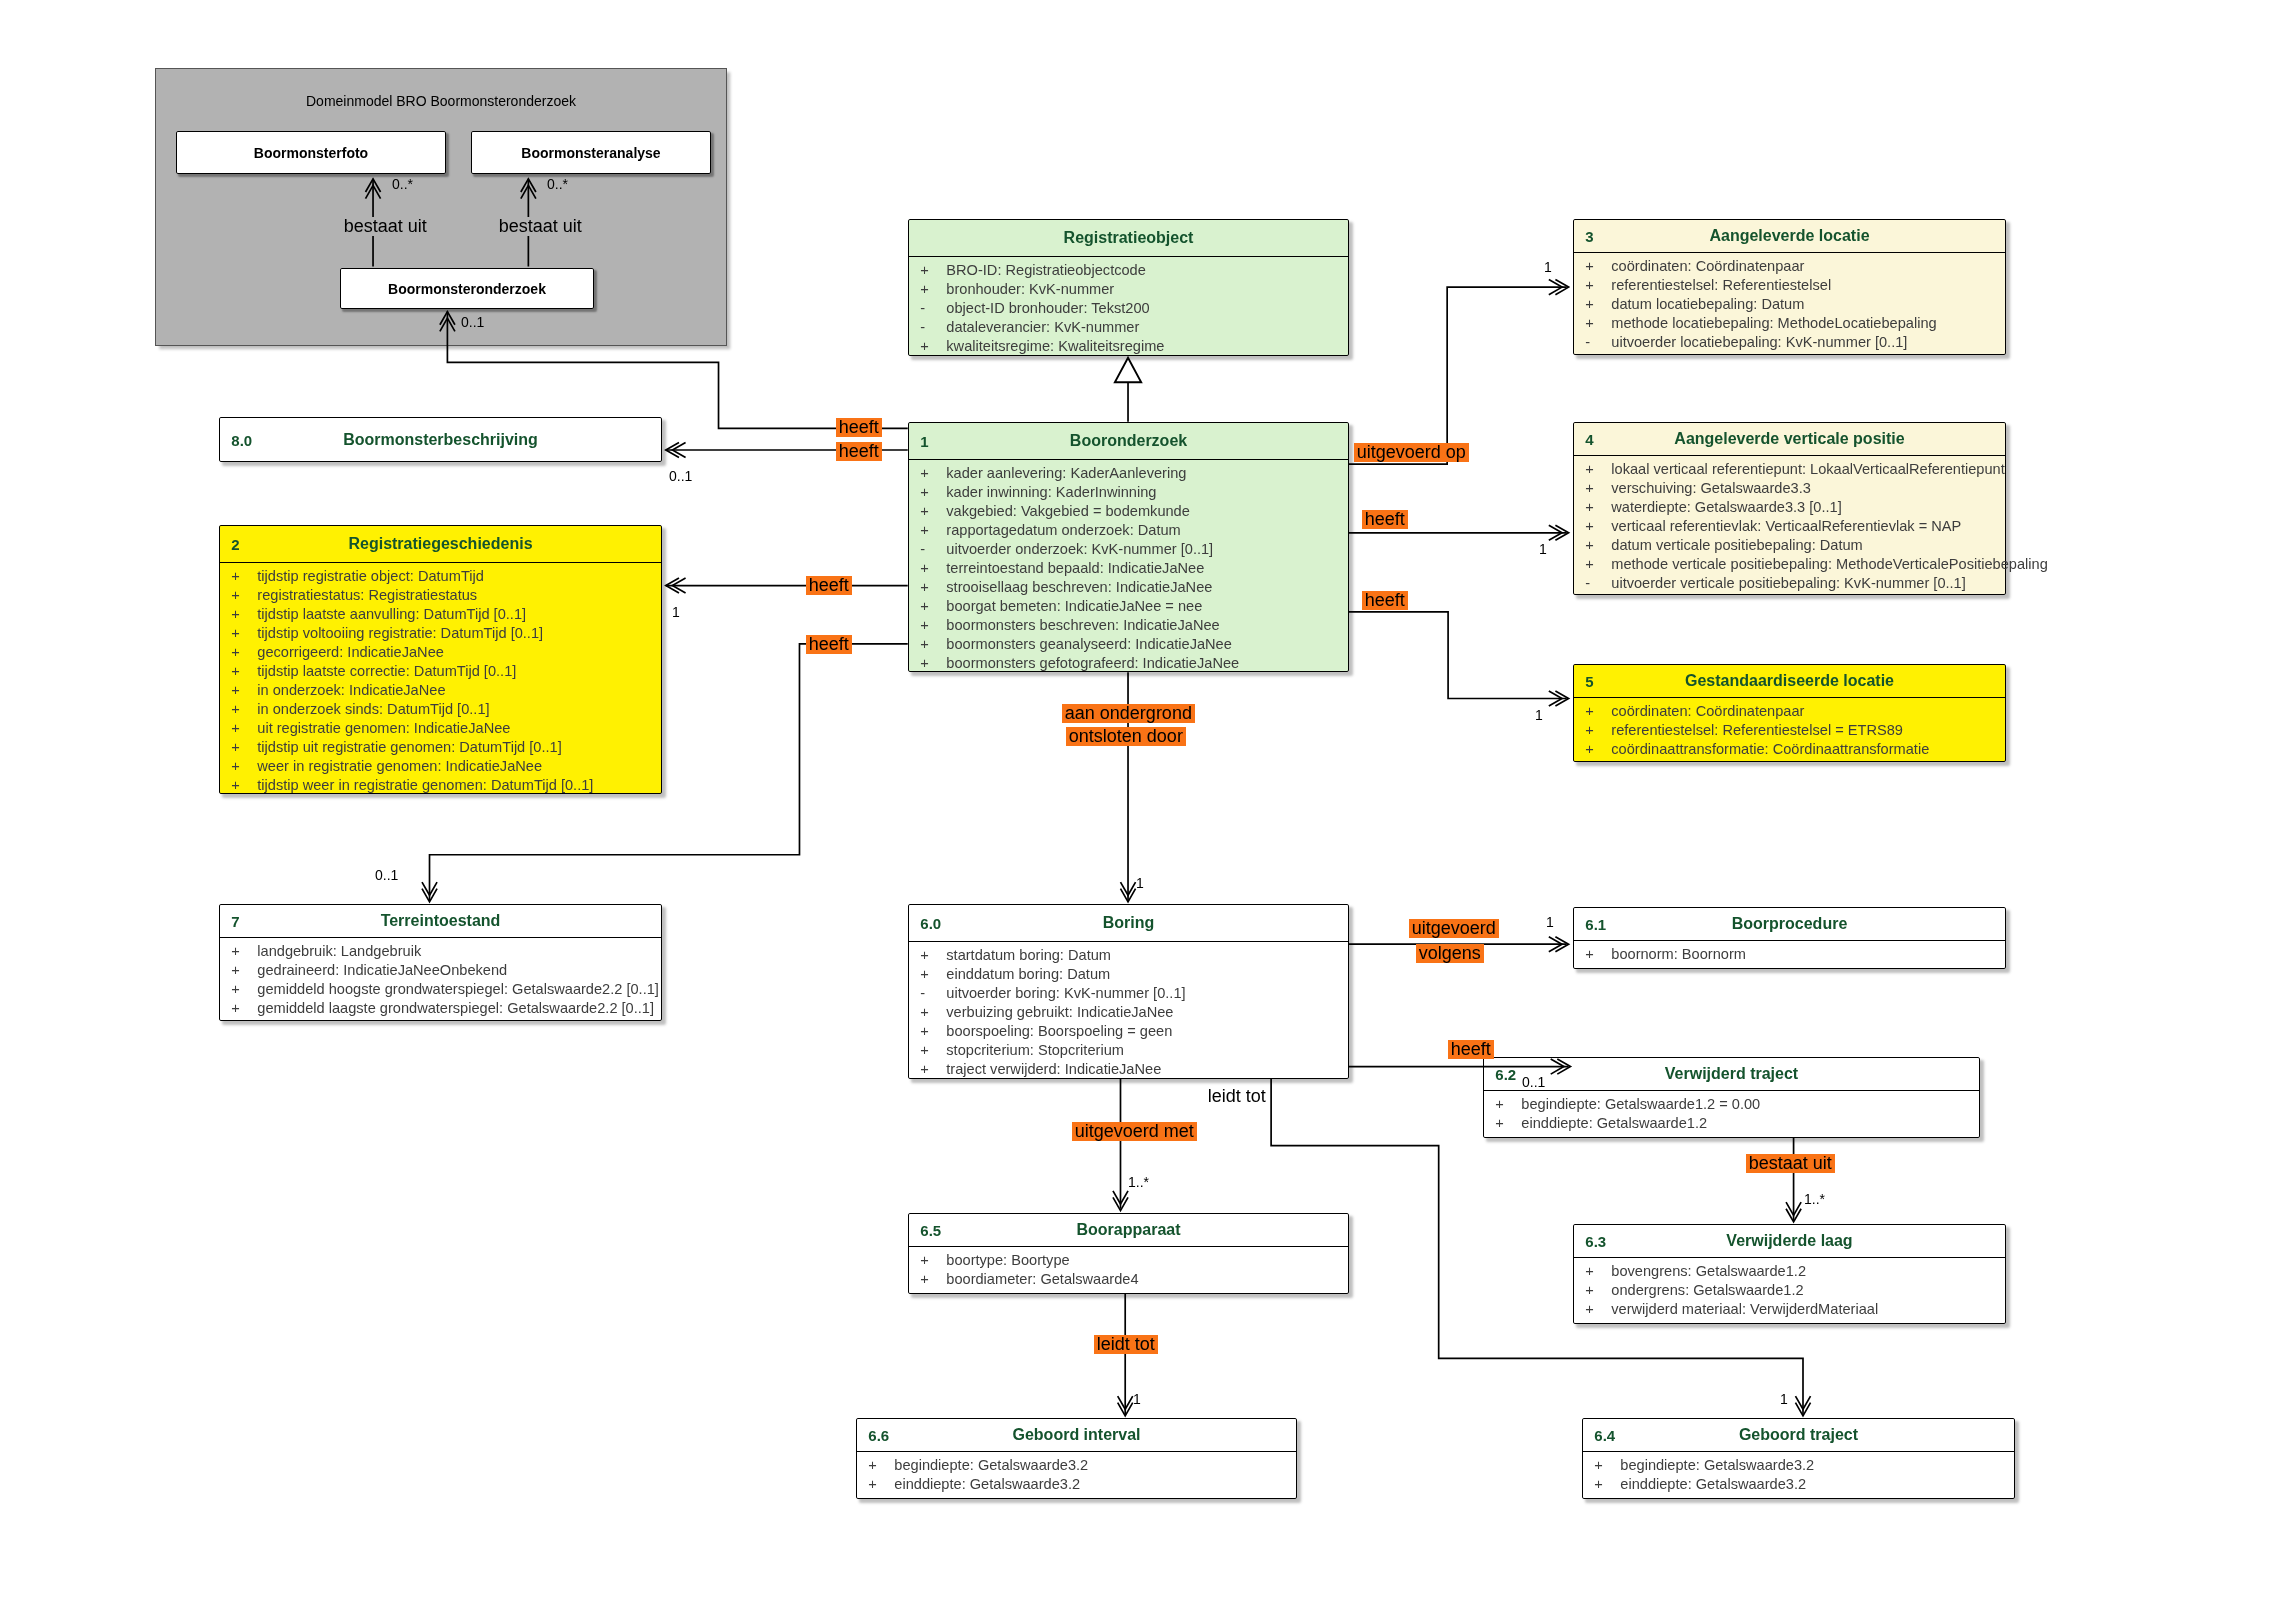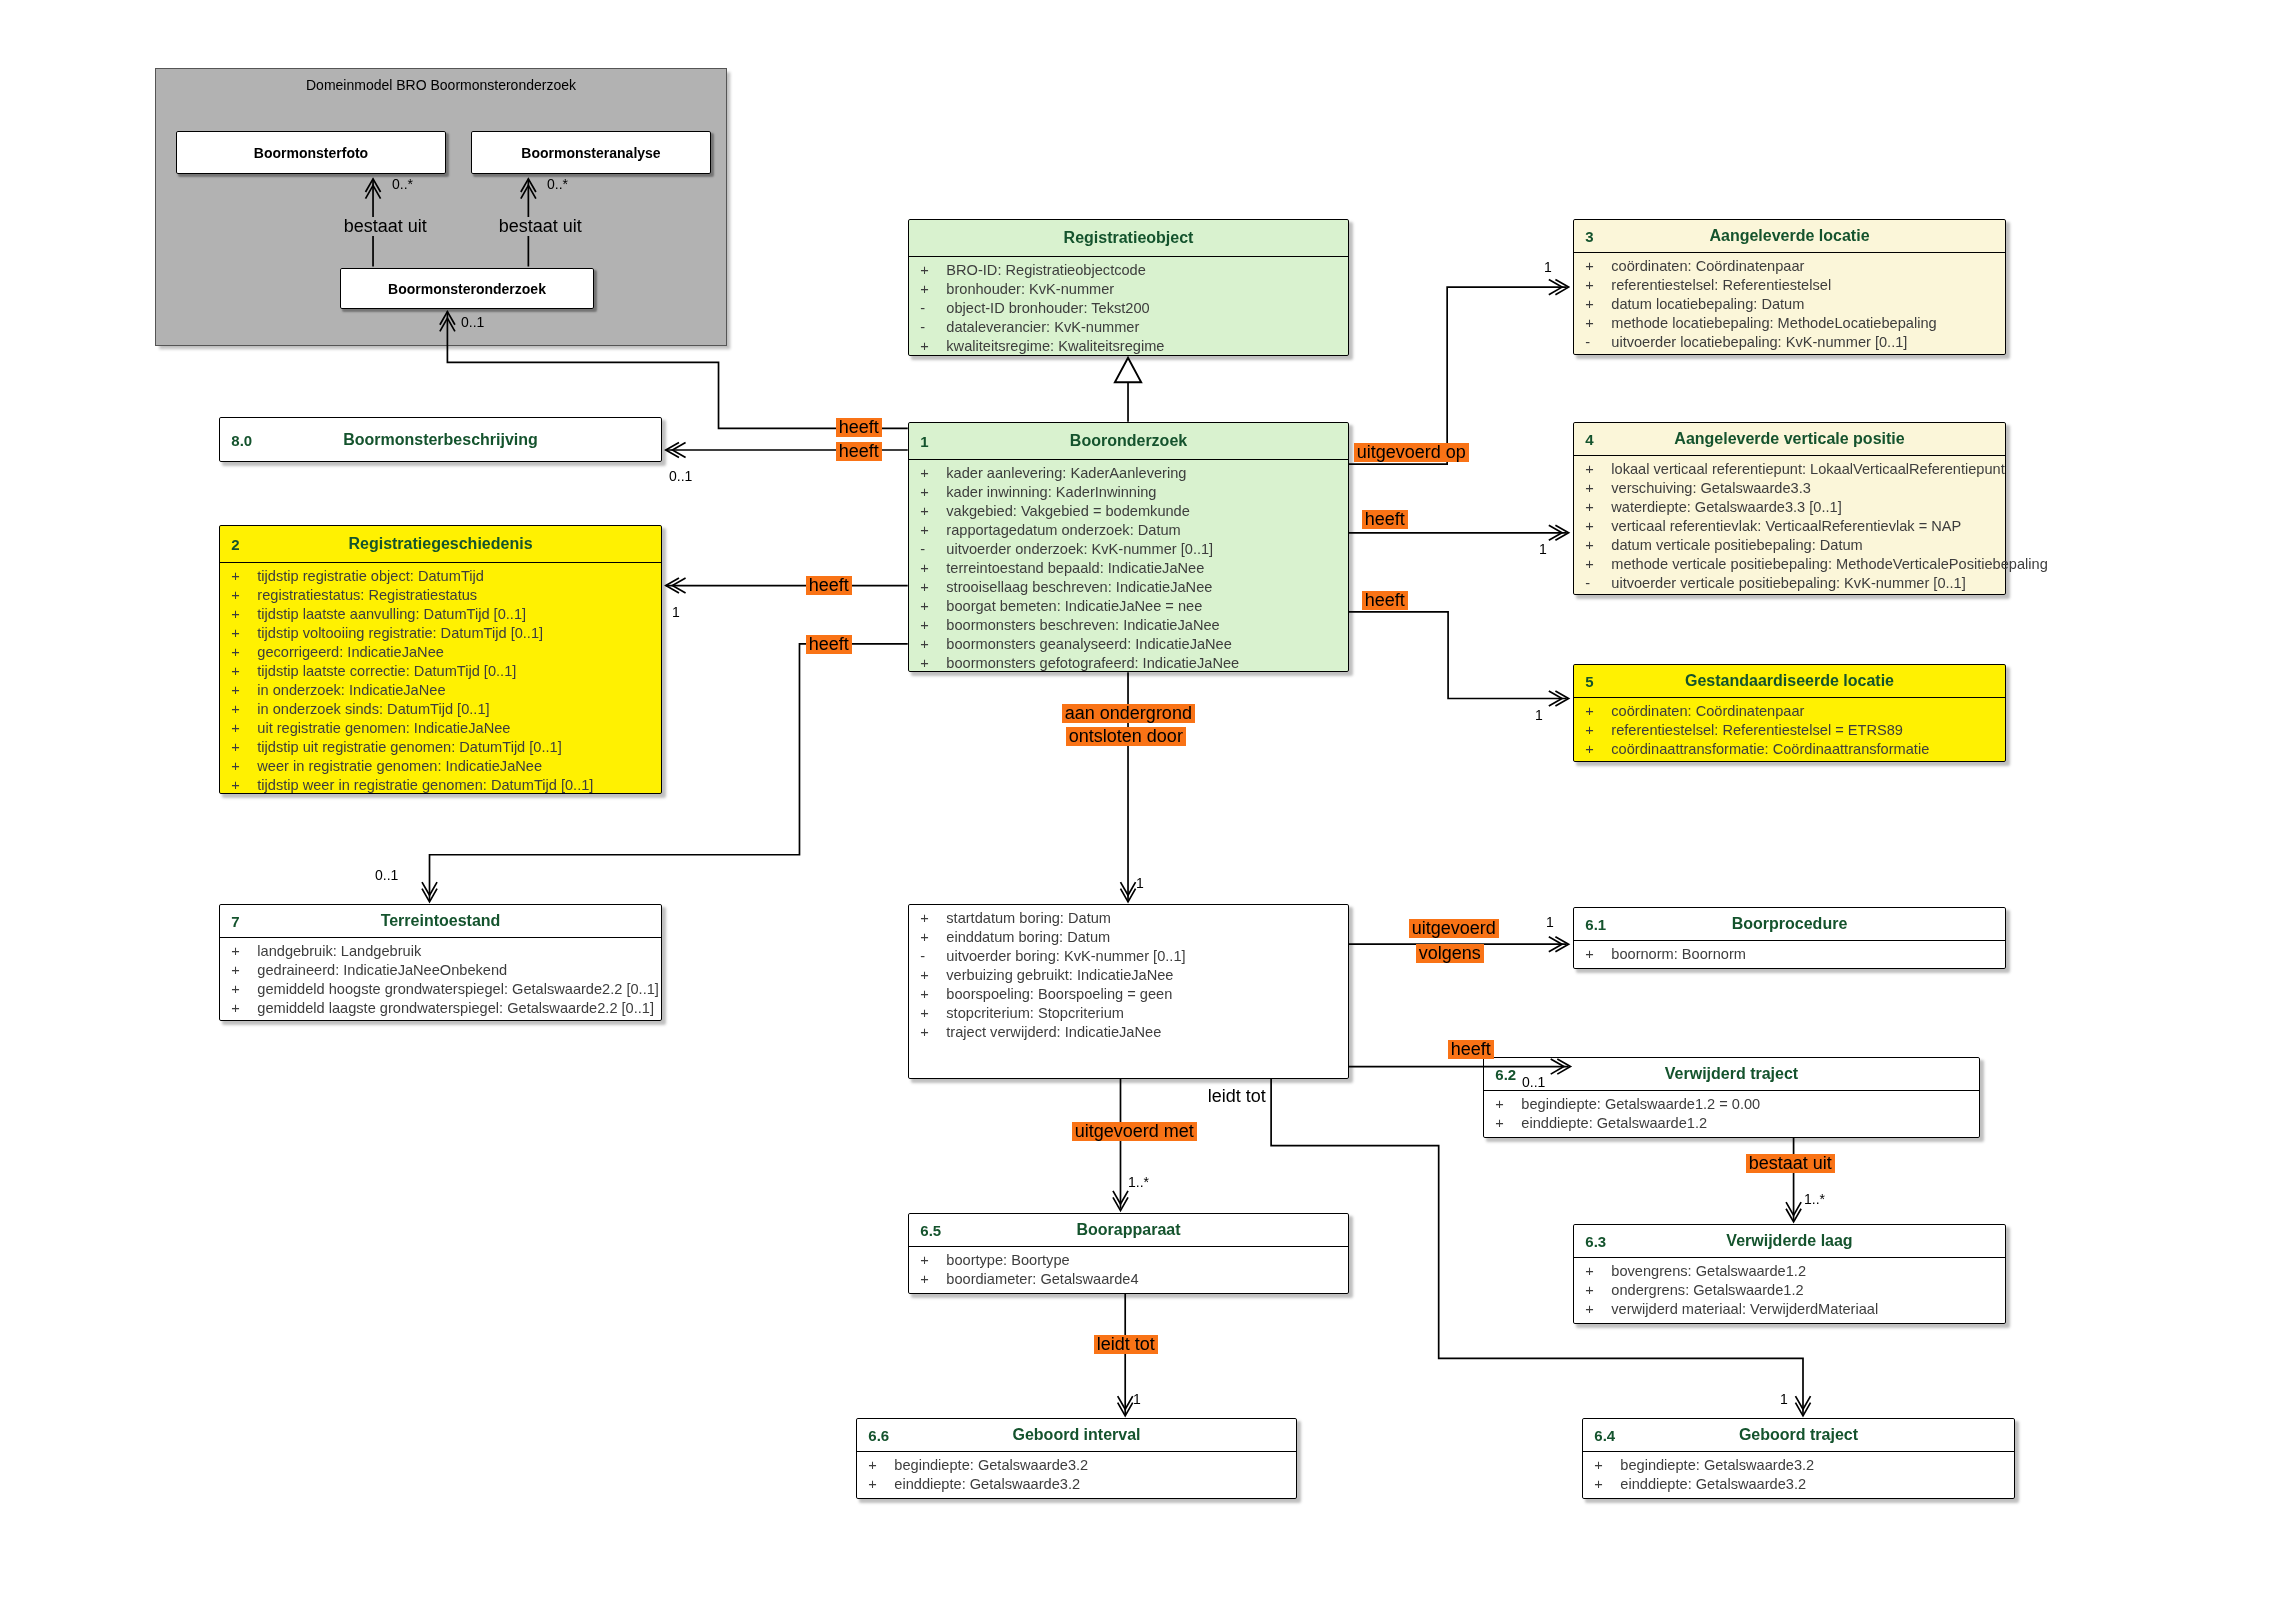--- a/index.html
+++ b/index.html
@@ -15,21 +15,21 @@
   .uml-num{position:absolute;left:11.3px;top:50%;transform:translateY(-50%);font-weight:bold;font-size:15px;}
   .uml-title{white-space:nowrap;}
   .uml-attrs{padding:3.8px 0 1.9px 0;}
   .attr{display:flex;font-size:14.6px;color:#3d3d3d;line-height:19px;white-space:nowrap;}
   .vis{width:26px;padding-left:11.3px;flex:none;}
   .green{background:#D9F2CF}.cream{background:#FBF6D9}.yellow{background:#FFF101}.white{background:#fff}
 
   
   .domain-box{position:absolute;left:155px;top:68px;width:570px;height:276px;background:#B2B2B2;
               border:0.9px solid #555;box-shadow:3.8px 3.8px 2.8px rgba(0,0,0,0.25);z-index:1;}
-  .domain-title{text-align:center;font-size:14px;color:#000;padding-top:8px;}
+  .domain-title{text-align:center;font-size:14px;color:#000;padding-top:24px;}
   .mini-box{position:absolute;border:1.9px solid #000;background:#fff;border-radius:1.9px;
             box-shadow:2.8px 2.8px 1.9px rgba(0,0,0,0.35);display:flex;align-items:center;justify-content:center;
             font-weight:bold;font-size:14px;box-sizing:border-box;}
 
   
   svg.wires{position:absolute;left:0;top:0;z-index:5;pointer-events:none;}
 
   
   .edge-label{position:absolute;z-index:6;font-size:18px;color:#000;line-height:19px;padding:0 2.8px;white-space:nowrap;}
   .bgw{background:#f97316;}
@@ -306,20 +306,24 @@
           <span class="atext">gemiddeld hoogste grondwaterspiegel: Getalswaarde2.2 [0..1]</span>
         </div>
         <div class="attr">
           <span class="vis">+</span>
           <span class="atext">gemiddeld laagste grondwaterspiegel: Getalswaarde2.2 [0..1]</span>
         </div>
       </div>
   </div>
 
   <div class="uml-box white" style="left:908px;top:904px;width:441px;height:175px">
+    <div class="uml-header hdr38">
+      <span class="uml-num">6.0</span>
+      <span class="uml-title">Boring</span>
+    </div>
     <div class="uml-attrs">
         <div class="attr">
           <span class="vis">+</span>
           <span class="atext">startdatum boring: Datum</span>
         </div>
         <div class="attr">
           <span class="vis">+</span>
           <span class="atext">einddatum boring: Datum</span>
         </div>
         <div class="attr">

